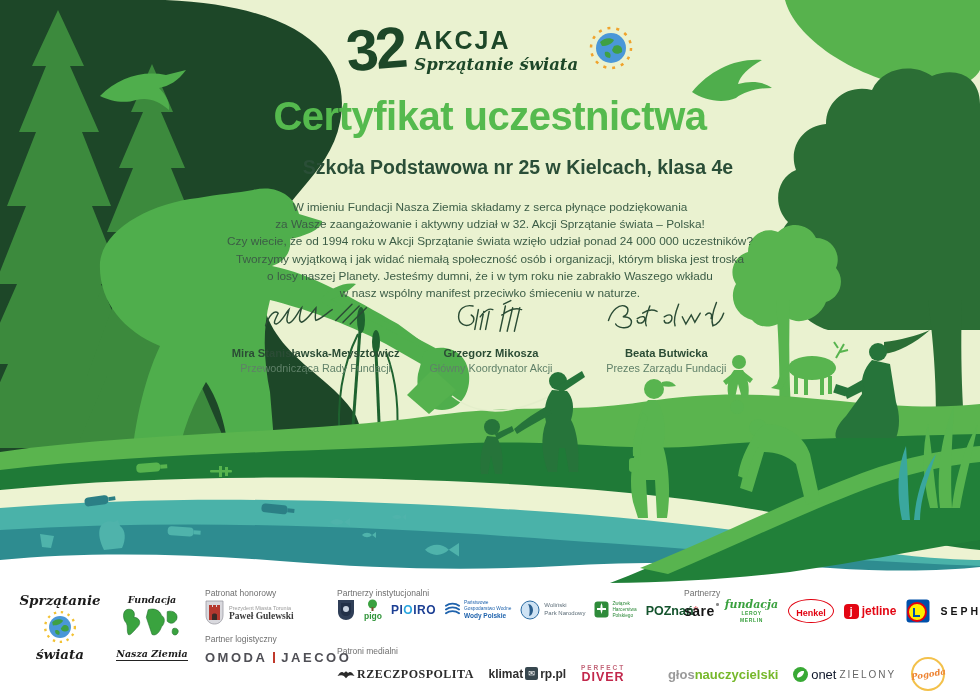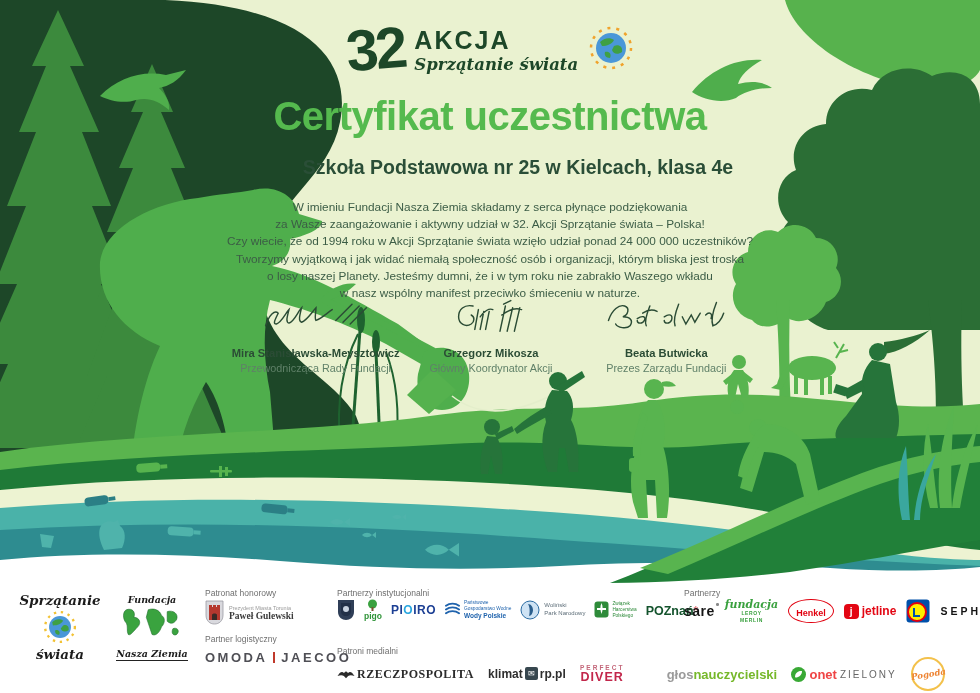--- a/index.html
+++ b/index.html
@@ -89,21 +89,21 @@
   .klimat-txt{font-size:12px;font-weight:800;color:#2e2e2e;}
   .klimat-env{width:13px;height:13px;background:#37474f;border-radius:2px;color:#fff;
               font-size:8px;display:flex;align-items:center;justify-content:center;}
   .perfect{display:flex;flex-direction:column;align-items:center;line-height:1;}
   .perfect-top{font-size:6.5px;letter-spacing:2px;color:#c4677a;font-weight:700;}
   .perfect-bot{font-size:12.5px;font-weight:900;color:#c2274b;letter-spacing:1px;}
   .glos{display:flex;align-items:baseline;margin-left:28px;}
   .glos-a{font-size:13px;font-weight:800;color:#9a9a9a;}
   .glos-b{font-size:13px;font-weight:800;color:#76b82a;}
   .onet{display:flex;align-items:center;gap:3px;}
-  .onet-txt{font-size:13px;font-weight:700;color:#ef4444;}
+  .onet-txt{font-size:13px;font-weight:400;color:#0f172a;}
   .onet-suffix{font-size:10px;color:#666;letter-spacing:2px;}
   .pogoda{width:30px;height:30px;border:2.5px solid #f3c14b;border-radius:50%;background:#fff;
           display:flex;align-items:center;justify-content:center;}
   .pogoda-txt{font-size:8.5px;font-weight:700;color:#ee8433;transform:rotate(-10deg);}
 </style>
 </head>
 <body>
 
 <div id="stage">
 

